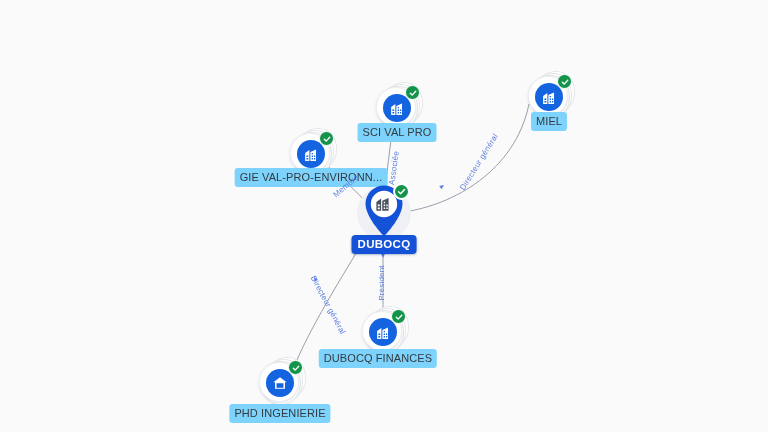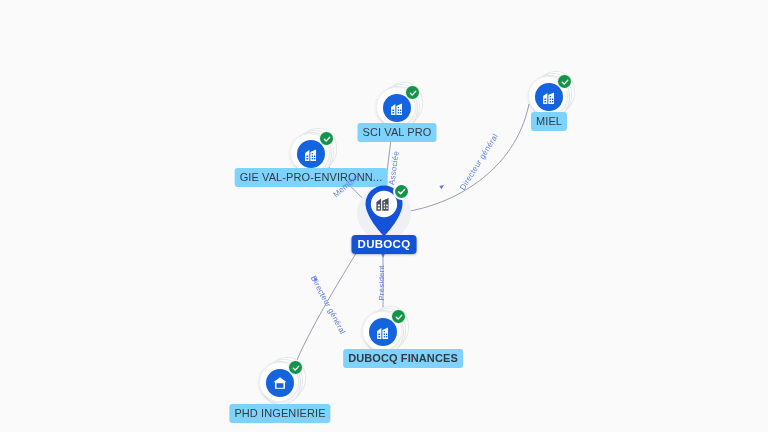--- a/index.html
+++ b/index.html
@@ -257,21 +257,21 @@
               </svg>
             </div>
           </div>
           <div class="badge">
             <svg width="10" height="10" viewBox="0 0 24 24" aria-hidden="true">
               <path fill="none" stroke="#ffffff" stroke-width="3.2" stroke-linecap="round" stroke-linejoin="round" d="M5.5 12.6 10 17 18.6 7.8"></path>
             </svg>
           </div>
         </div>
       </div>
-      <div class="node-label" style="left: 403px; top: 349px; color: rgb(52, 58, 64); font-weight: bold;">DUBOCQ FINANCES</div>
+      <div class="node-label" style="left: 378px; top: 349px; color: rgb(52, 58, 64);">DUBOCQ FINANCES</div>
       <div class="node" style="left: 280px; top: 382px;">
         <div class="node-visual">
           <div class="stack s1"></div>
           <div class="stack s2"></div>
           <div class="stack s3"></div>
           <div class="disc">
             <div class="disc-inner" style="background: rgb(20, 99, 223);">
               <svg width="18" height="18" viewBox="0 0 24 24" aria-hidden="true">
                 <path fill="#ffffff" d="M12 4.2 3.2 11h2.2v8.6h13.2V11h2.2L12 4.2zm-4.6 8h9.2v6.2H7.4v-6.2z"></path>
                 <path fill="#1463df" d="M8.6 13.4h2.2v1.6H8.6zm4.6 0h2.2v1.6h-2.2zM8.6 16.1h2.2v1.6H8.6zm4.6 0h2.2v1.6h-2.2z"></path>

